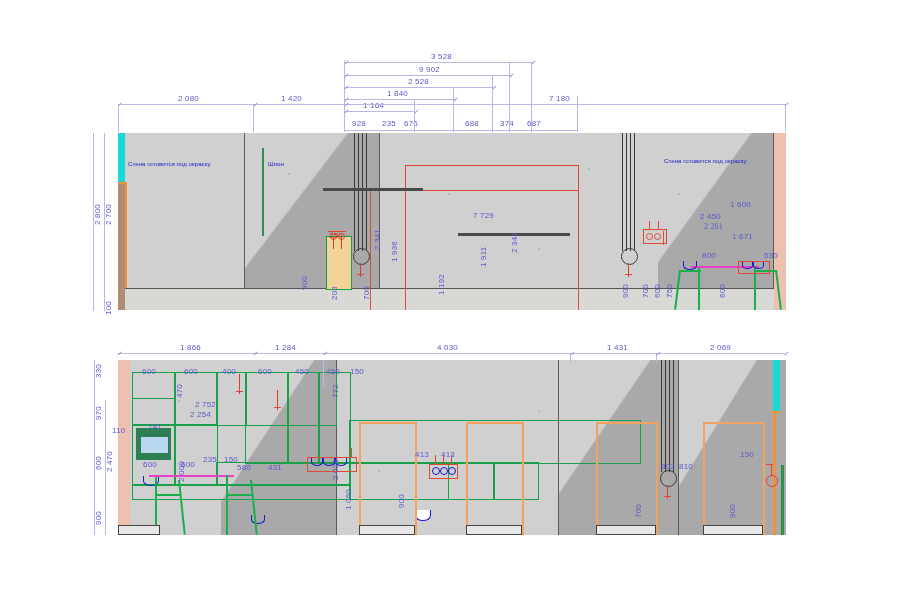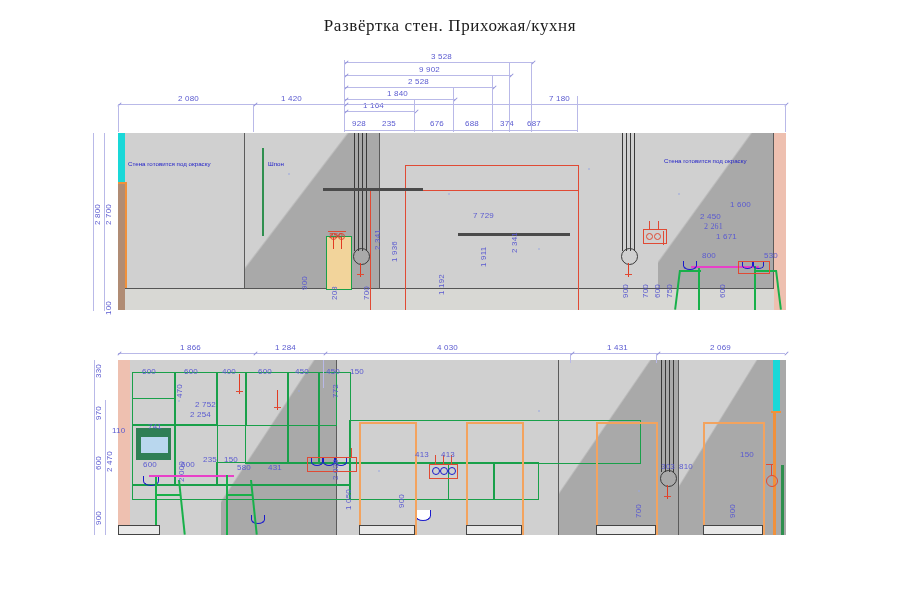--- a/index.html
+++ b/index.html
@@ -81,21 +81,20 @@
   .hob{position:absolute;border:1px solid #e04a34;}
   .hobcirc{position:absolute;border:1px solid #1a1acc;border-radius:50%;}
   .speck{position:absolute;width:2px;height:2px;background:#9aa8e0;
          border-radius:50%;opacity:.7;}
 </style>
 </head>
 <body>
 
 <div id="page">
 
-  <div class="title">Развёртка стен. Прихожая/кухня</div>
 
   <div class="dline" style="left:345px;top:62px;width:188px;"></div>
   <div class="dim" style="left:431px;top:52px;">3 528</div>
   <div class="dslash" style="left:344px;top:62px;"></div>
   <div class="dslash" style="left:531px;top:62px;"></div>
 
   <div class="dline" style="left:345px;top:75px;width:166px;"></div>
   <div class="dim" style="left:419px;top:65px;">9 902</div>
   <div class="dslash" style="left:344px;top:75px;"></div>
   <div class="dslash" style="left:509px;top:75px;"></div>
@@ -111,21 +110,21 @@
   <div class="dslash" style="left:453px;top:99px;"></div>
 
   <div class="dline" style="left:345px;top:111px;width:70px;"></div>
   <div class="dim" style="left:363px;top:101px;">1 164</div>
   <div class="dslash" style="left:344px;top:111px;"></div>
   <div class="dslash" style="left:414px;top:111px;"></div>
 
   <div class="dline" style="left:345px;top:130px;width:232px;"></div>
   <div class="dim" style="left:352px;top:119px;">928</div>
   <div class="dim" style="left:382px;top:119px;">235</div>
-  <div class="dim" style="left:430px;top:119px;">676</div>
+  <div class="dim" style="left:404px;top:119px;">676</div>
   <div class="dim" style="left:465px;top:119px;">688</div>
   <div class="dim" style="left:500px;top:119px;">374</div>
   <div class="dim" style="left:527px;top:119px;">687</div>
 
   <div class="dtick" style="left:344px;top:60px;height:72px;"></div>
   <div class="dtick" style="left:414px;top:99px;height:33px;"></div>
   <div class="dtick" style="left:453px;top:87px;height:45px;"></div>
   <div class="dtick" style="left:492px;top:75px;height:57px;"></div>
   <div class="dtick" style="left:509px;top:62px;height:70px;"></div>
   <div class="dtick" style="left:531px;top:62px;height:70px;"></div>
@@ -241,21 +240,21 @@
   <div class="dim v" style="left:510px;top:253px;">2 341</div>
   <div class="dim v" style="left:621px;top:298px;">900</div>
   <div class="dim v" style="left:641px;top:298px;">700</div>
   <div class="dim v" style="left:653px;top:298px;">600</div>
   <div class="dim v" style="left:665px;top:298px;">750</div>
   <div class="dim v" style="left:718px;top:298px;">600</div>
 
   <div class="dim" style="left:730px;top:200px;">1 600</div>
   <div class="dim" style="left:700px;top:212px;">2 450</div>
   <div class="dim" style="left:704px;top:222px;font-family:Liberation Serif, serif;">2 261</div>
-  <div class="dim" style="left:716px;top:232px;">1 671</div>
+  <div class="dim" style="left:732px;top:232px;">1 671</div>
   <div class="dim" style="left:702px;top:251px;">800</div>
   <div class="dim" style="left:764px;top:251px;">530</div>
 
   <div class="dline" style="left:118px;top:353px;width:667px;"></div>
   <div class="dim" style="left:180px;top:343px;">1 866</div>
   <div class="dim" style="left:275px;top:343px;">1 284</div>
   <div class="dim" style="left:437px;top:343px;">4 030</div>
   <div class="dim" style="left:607px;top:343px;">1 431</div>
   <div class="dim" style="left:710px;top:343px;">2 069</div>
   <div class="dslash" style="left:117px;top:353px;"></div>

